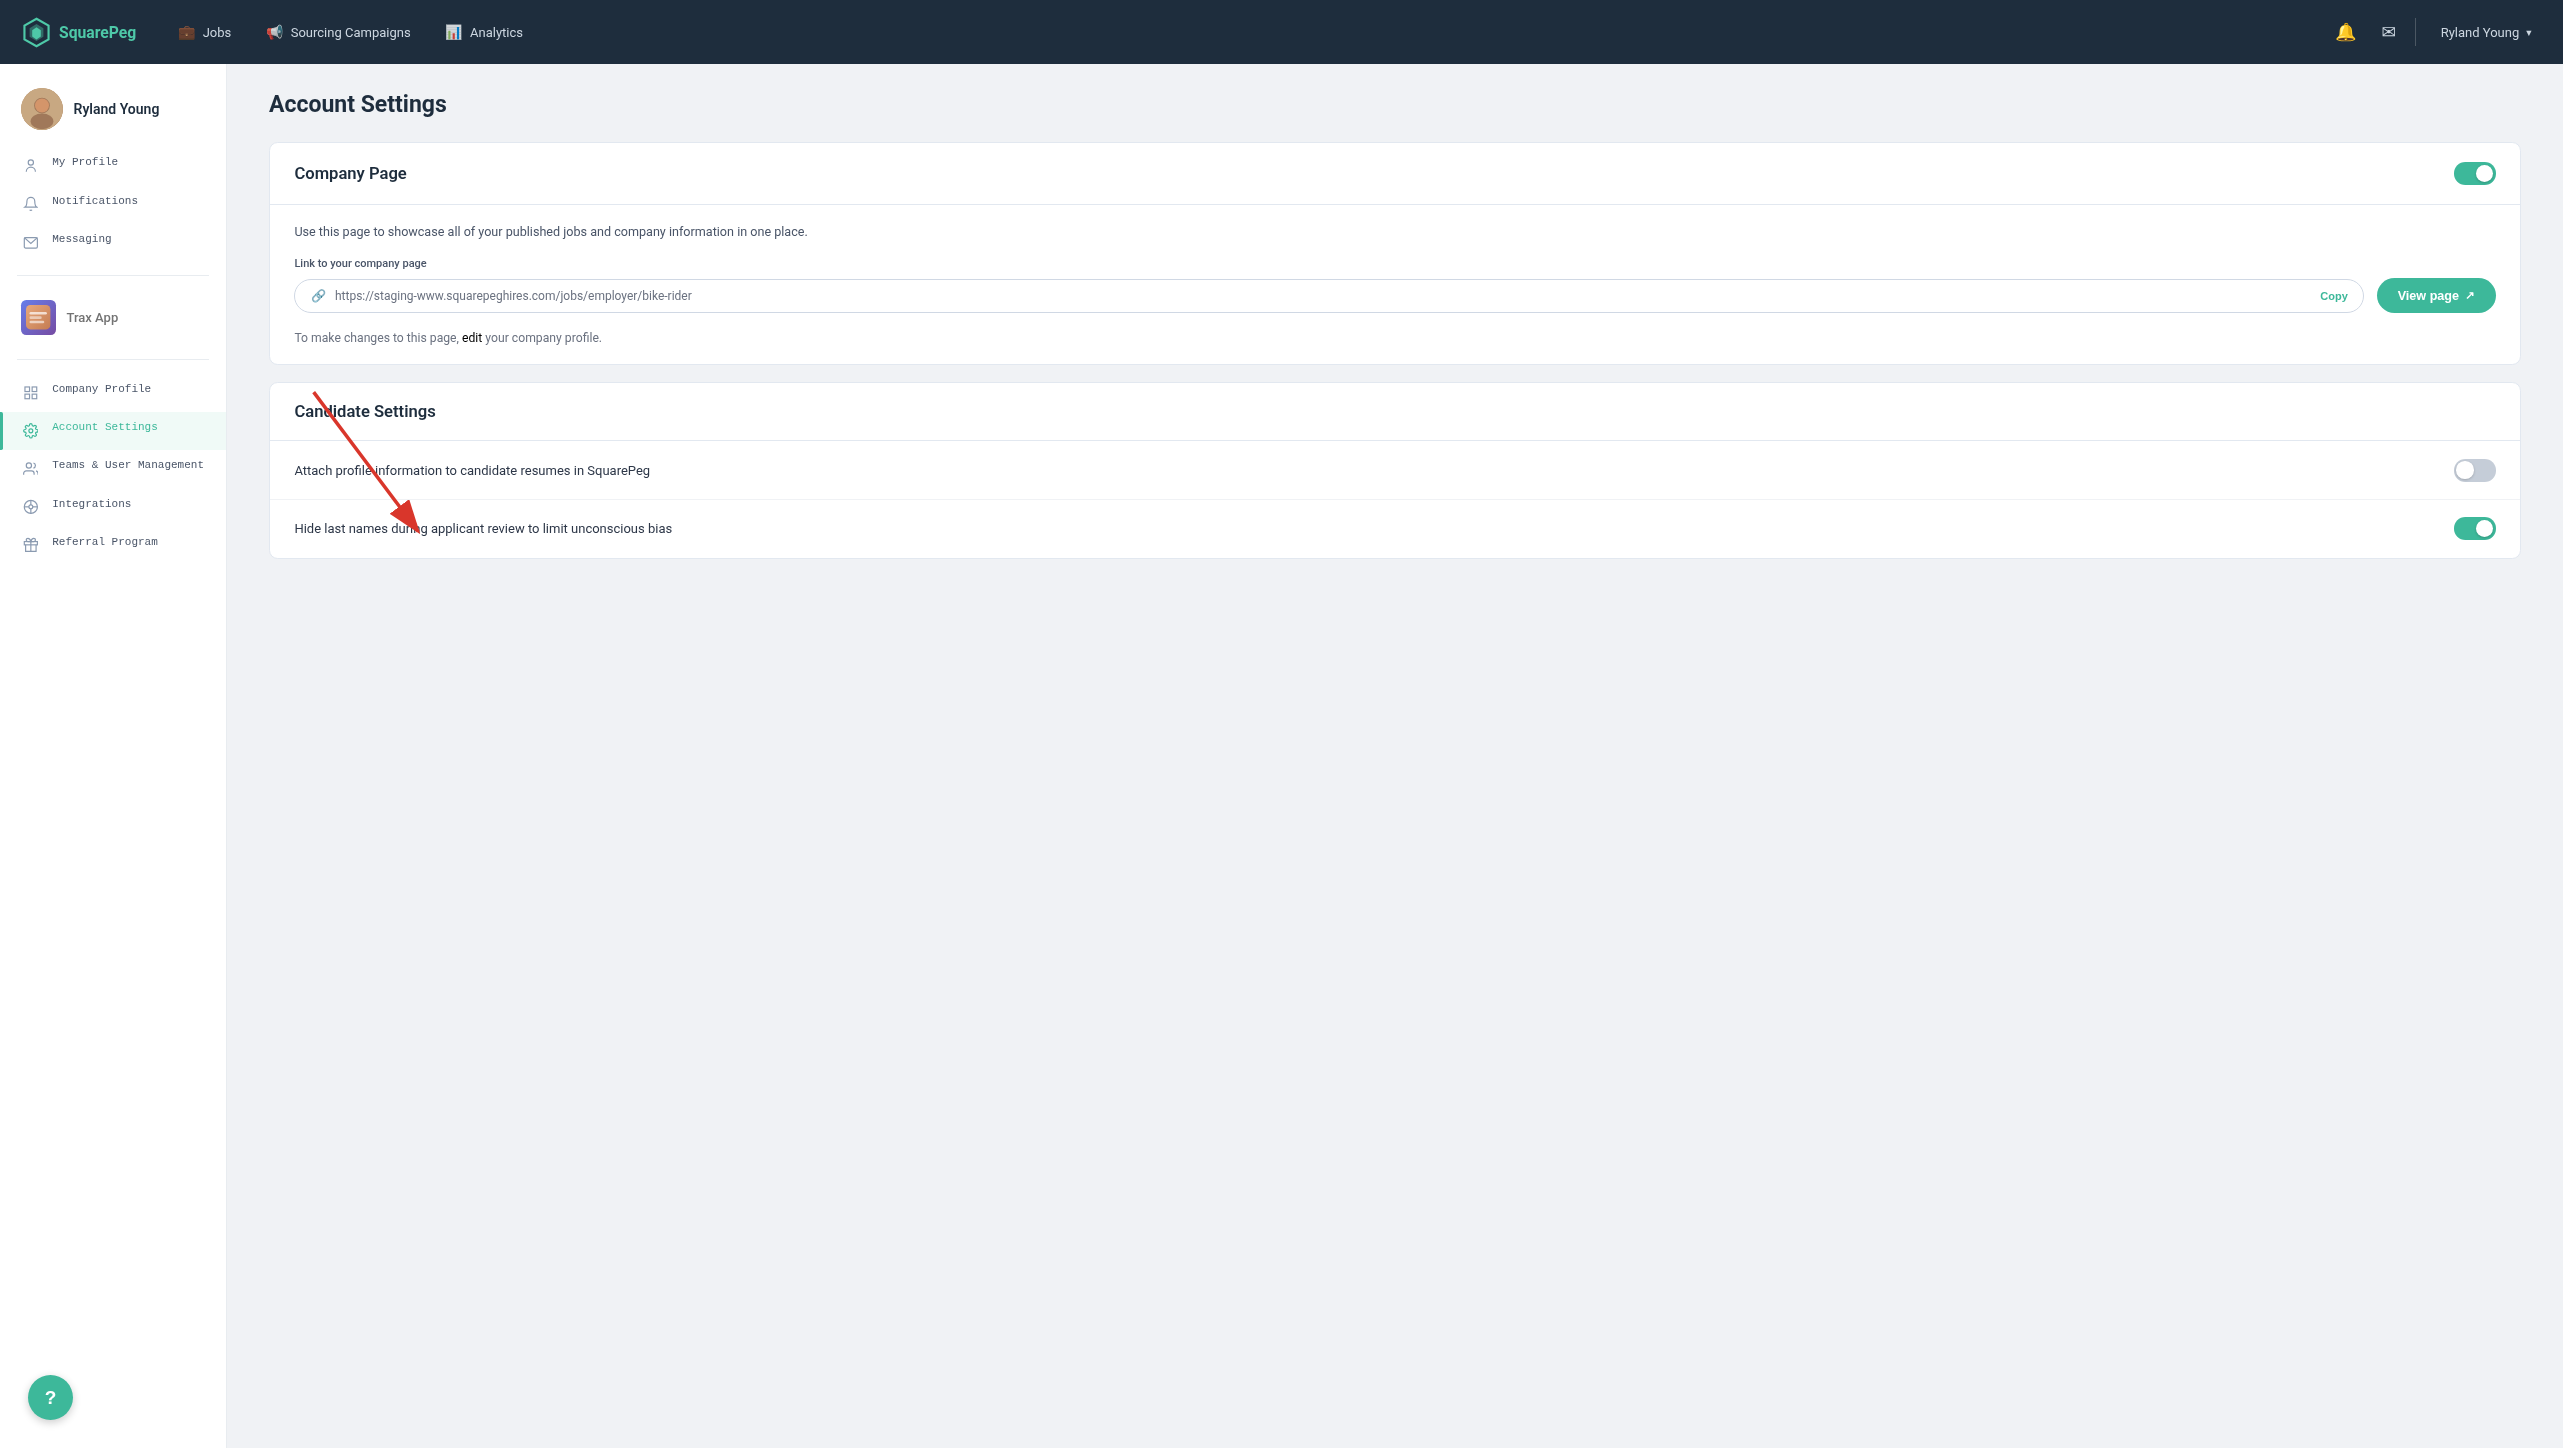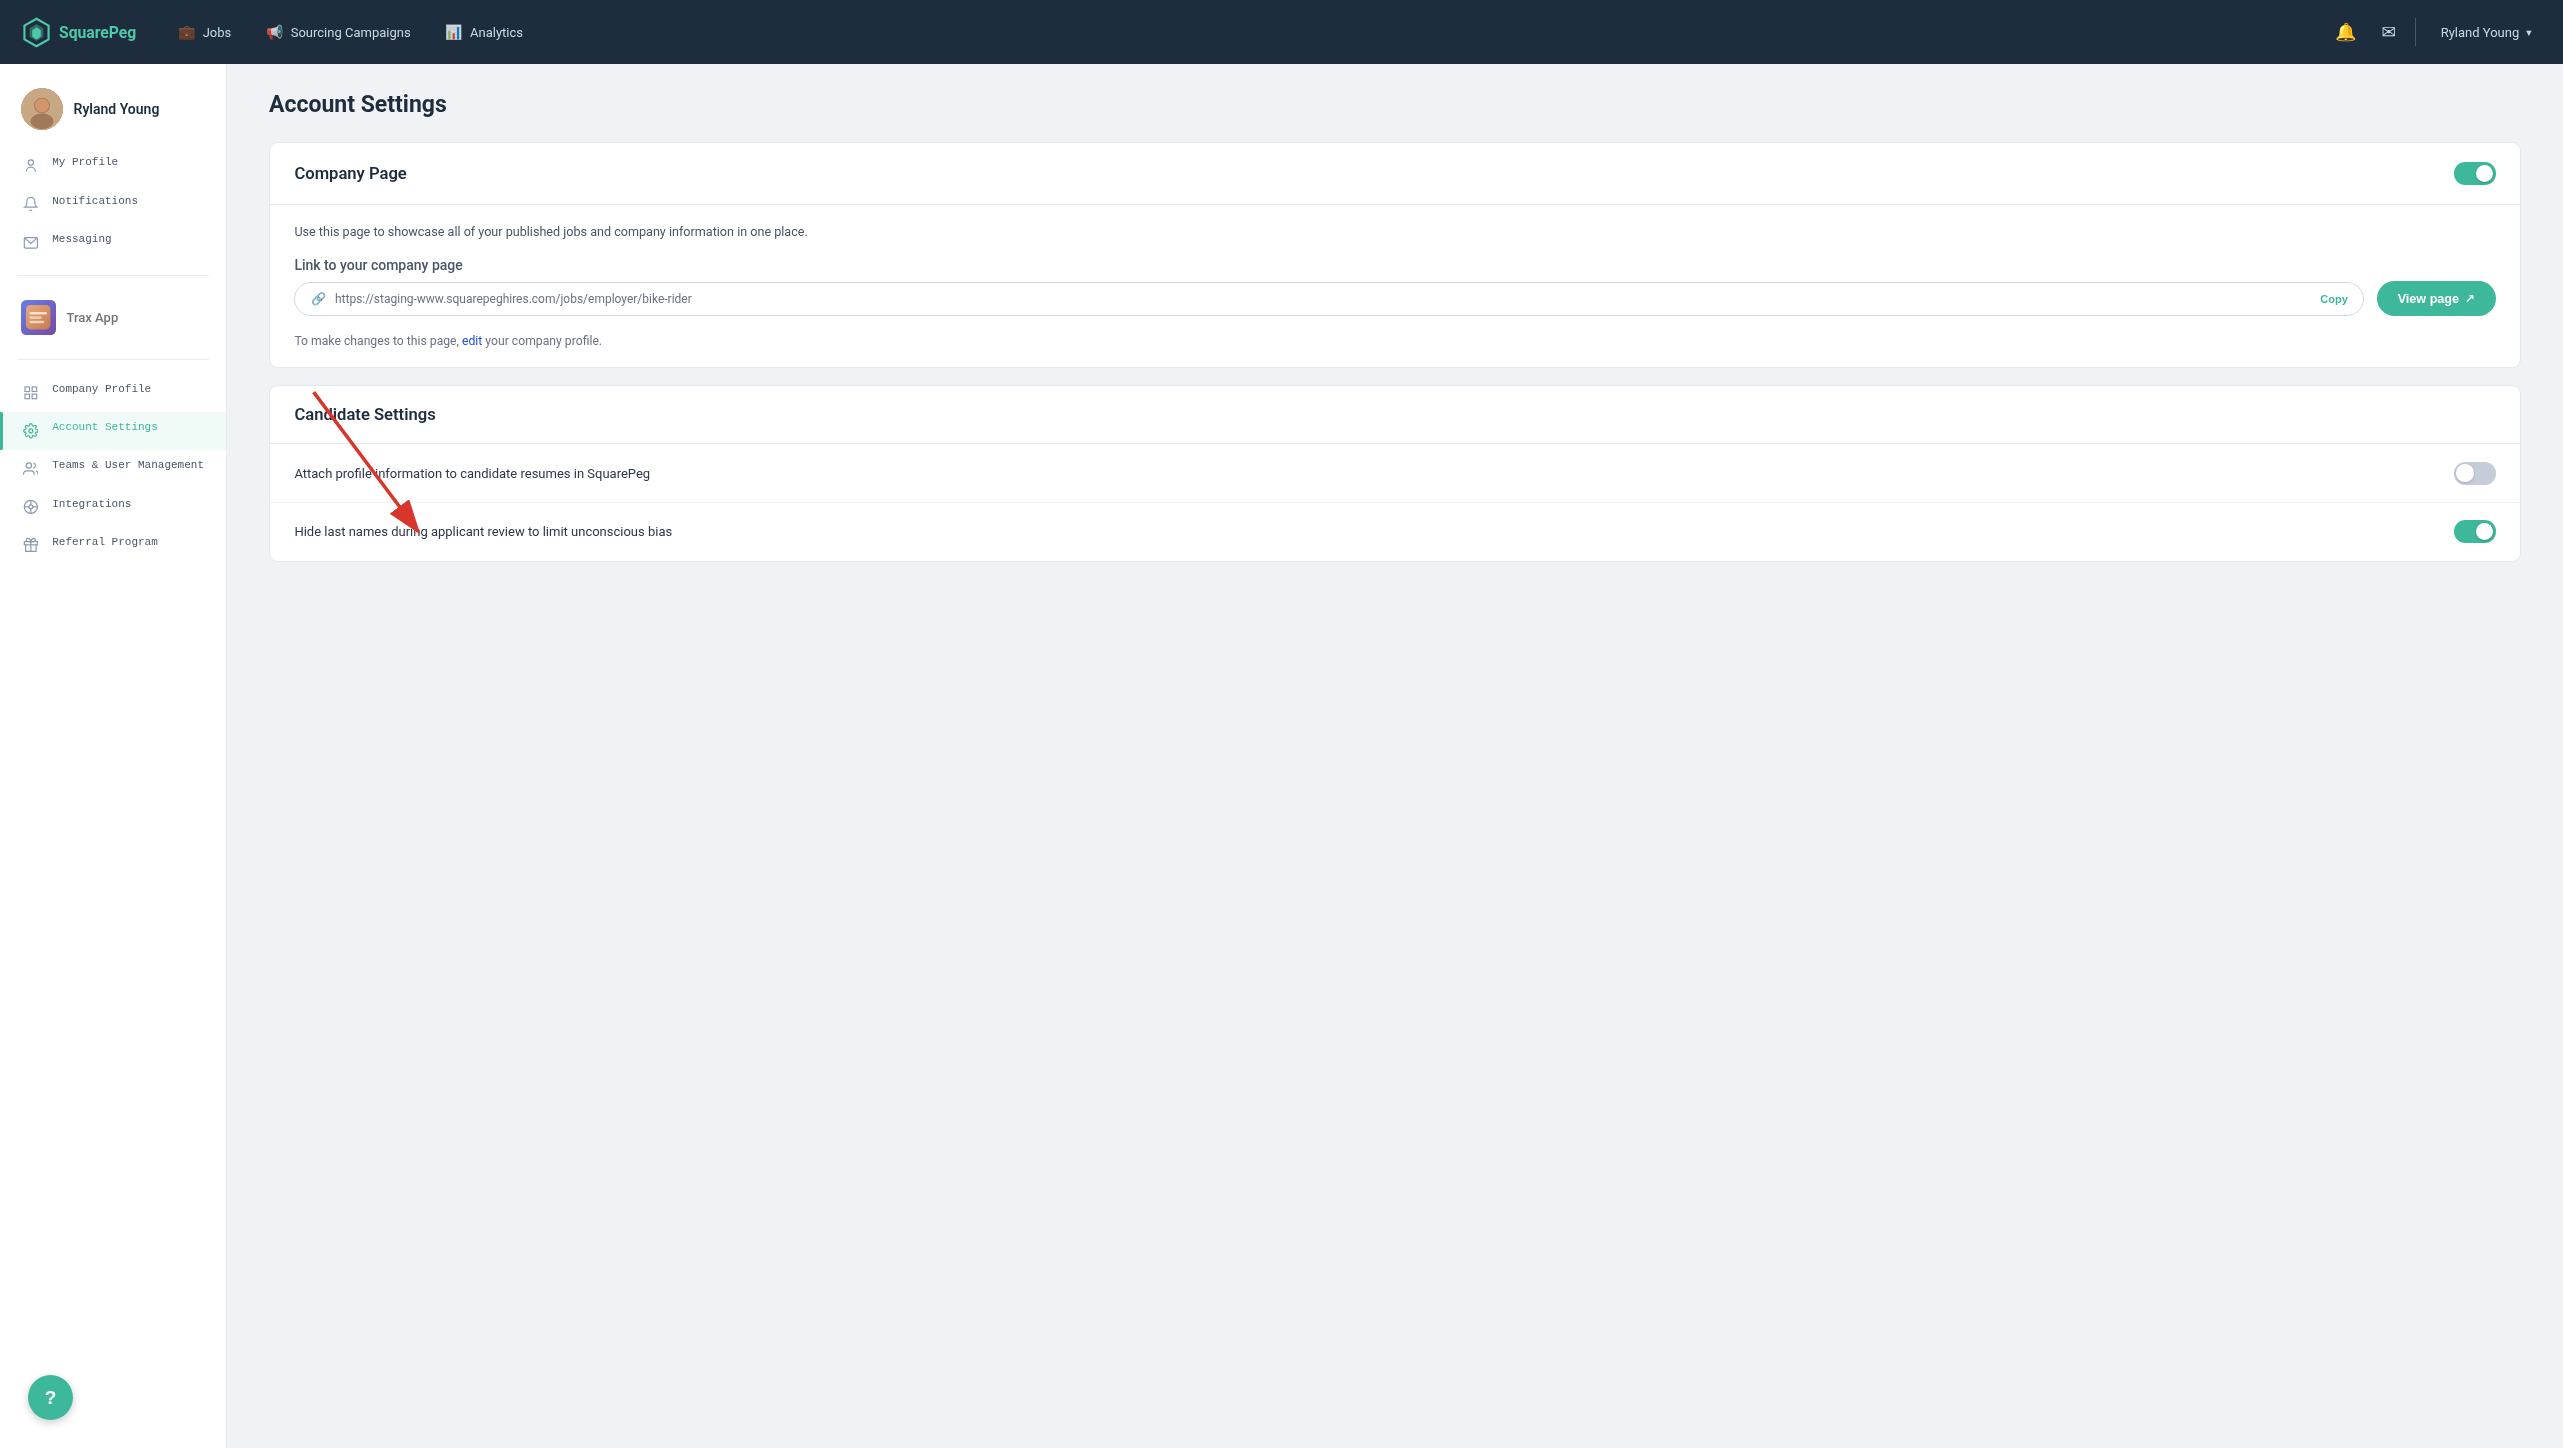--- a/index.html
+++ b/index.html
@@ -261,21 +261,21 @@
       top: 2.6px;
       transition: left 0.15s;
       box-shadow: 0 0.9px 2.6px rgba(0,0,0,0.2);
     }
     .toggle.on .toggle-knob { left: 22px; }
     .toggle.off .toggle-knob { left: 2.6px; }
 
     
     .link-section { margin-bottom: 17.4px; }
     .link-label {
-      font-size: 14px;
+      font-size: 11px;
       color: #4a5568;
       margin-bottom: 8.7px;
       font-weight: 500;
     }
     .link-row {
       display: flex;
       align-items: center;
       gap: 12.2px;
     }
     .link-input-wrap {
@@ -316,21 +316,21 @@
       font-weight: 600;
       cursor: pointer;
       white-space: nowrap;
     }
     .view-page-btn .ext-icon { font-size: 11.3px; }
 
     .edit-notice {
       font-size: 12.2px;
       color: #6b7280;
     }
-    .edit-link { color: #1d4ed8; text-decoration: none; cursor: pointer; }
+    .edit-link { color: #000000; text-decoration: none; cursor: pointer; }
 
     
     .candidate-row {
       display: flex;
       align-items: center;
       justify-content: space-between;
       padding: 17.4px 24.4px;
       border-bottom: 0.9px solid #f0f2f5;
     }
     .candidate-row:last-child { border-bottom: none; }

